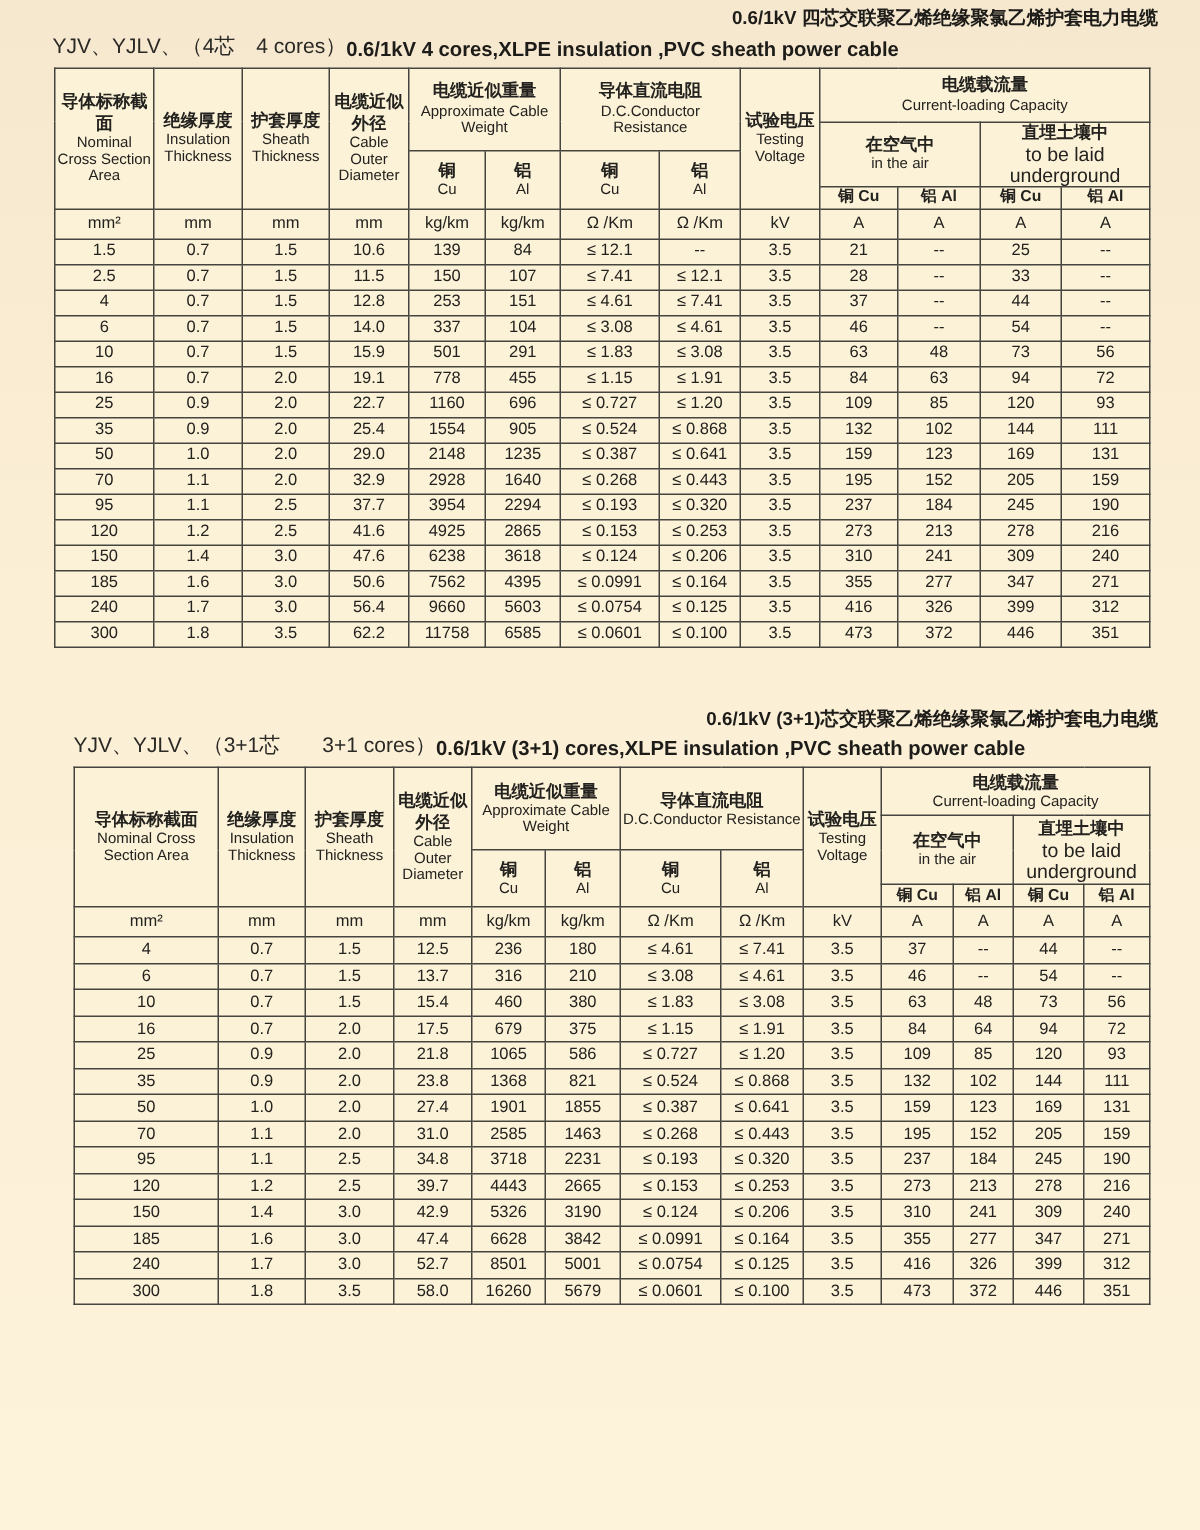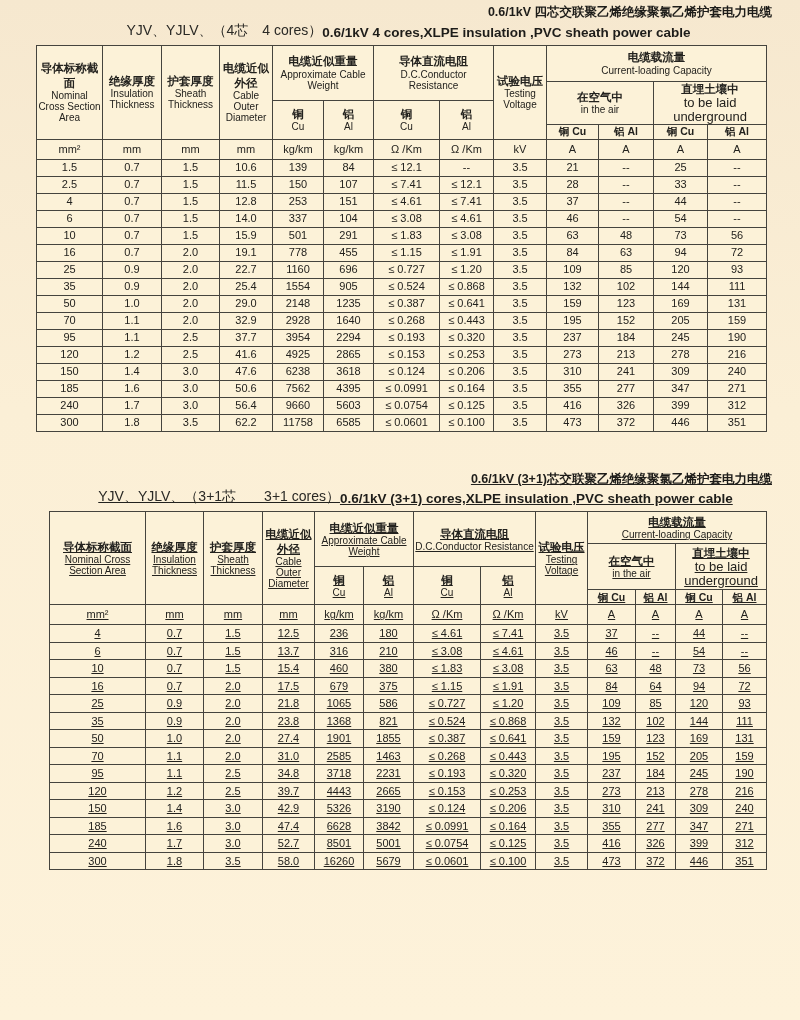--- a/index.html
+++ b/index.html
@@ -5,27 +5,27 @@
   html,body{margin:0;padding:0;}
   body{
     width:800px;height:1020px;overflow:hidden;
     background:linear-gradient(180deg,#f6e8cf 0%,#fbefd6 40%,#fdf2da 100%);
     font-family:"Liberation Sans",sans-serif;
     color:#23221e;
   }
   .page{width:800px;height:1020px;}
   .block{margin:0;}
   .block-1{padding-top:3px;}
-  .block-2{padding-top:38px;text-decoration:underline;}
+  .block-2{padding-top:38px;}
   .title-zh{
     text-align:right;padding:2px 28px 0 0;
     font-weight:700;font-size:12.5px;line-height:1.25;color:#1d1c19;
   }
   .title-line2{
-    display:flex;justify-content:center;align-items:flex-end;
+    display:flex;justify-content:flex-start;align-items:flex-end;
     padding:1px 18px 5px 35px;
   }
   .model-label{font-size:14px;font-weight:400;color:#2a2925;}
   .title-en{font-weight:700;font-size:13.5px;color:#1d1c19;}
   table.spec-table{
     border-collapse:collapse;table-layout:fixed;
     background:#fcf2d8;font-size:11px;color:#23221e;
   }
   .t1{margin-left:36px;width:730px;}
   .t2{margin-left:49px;width:717px;}

